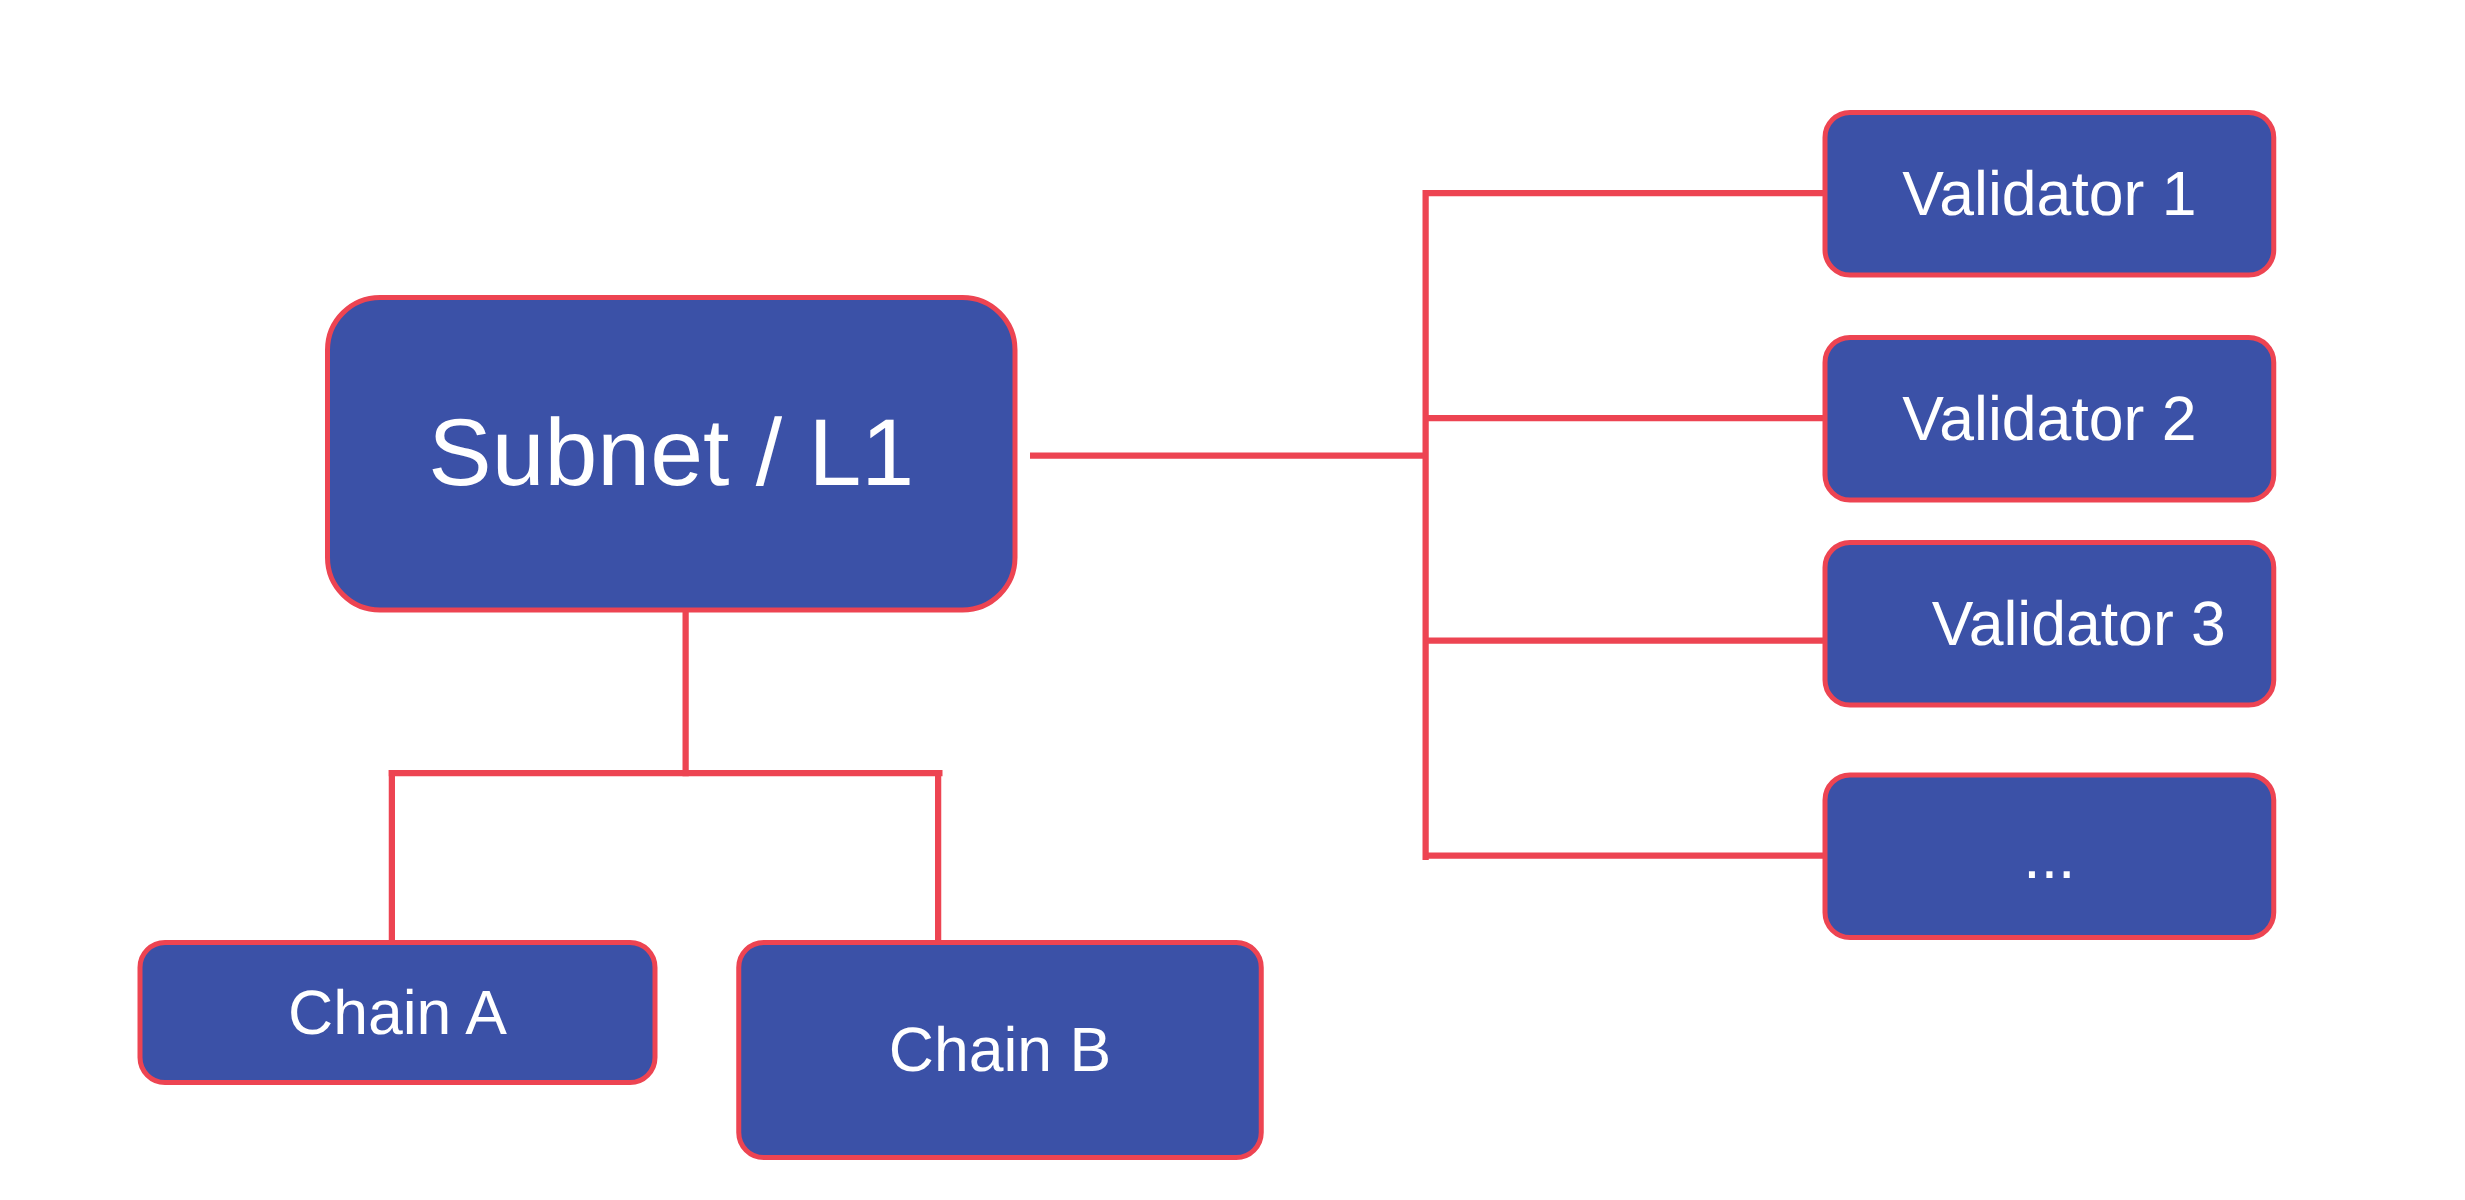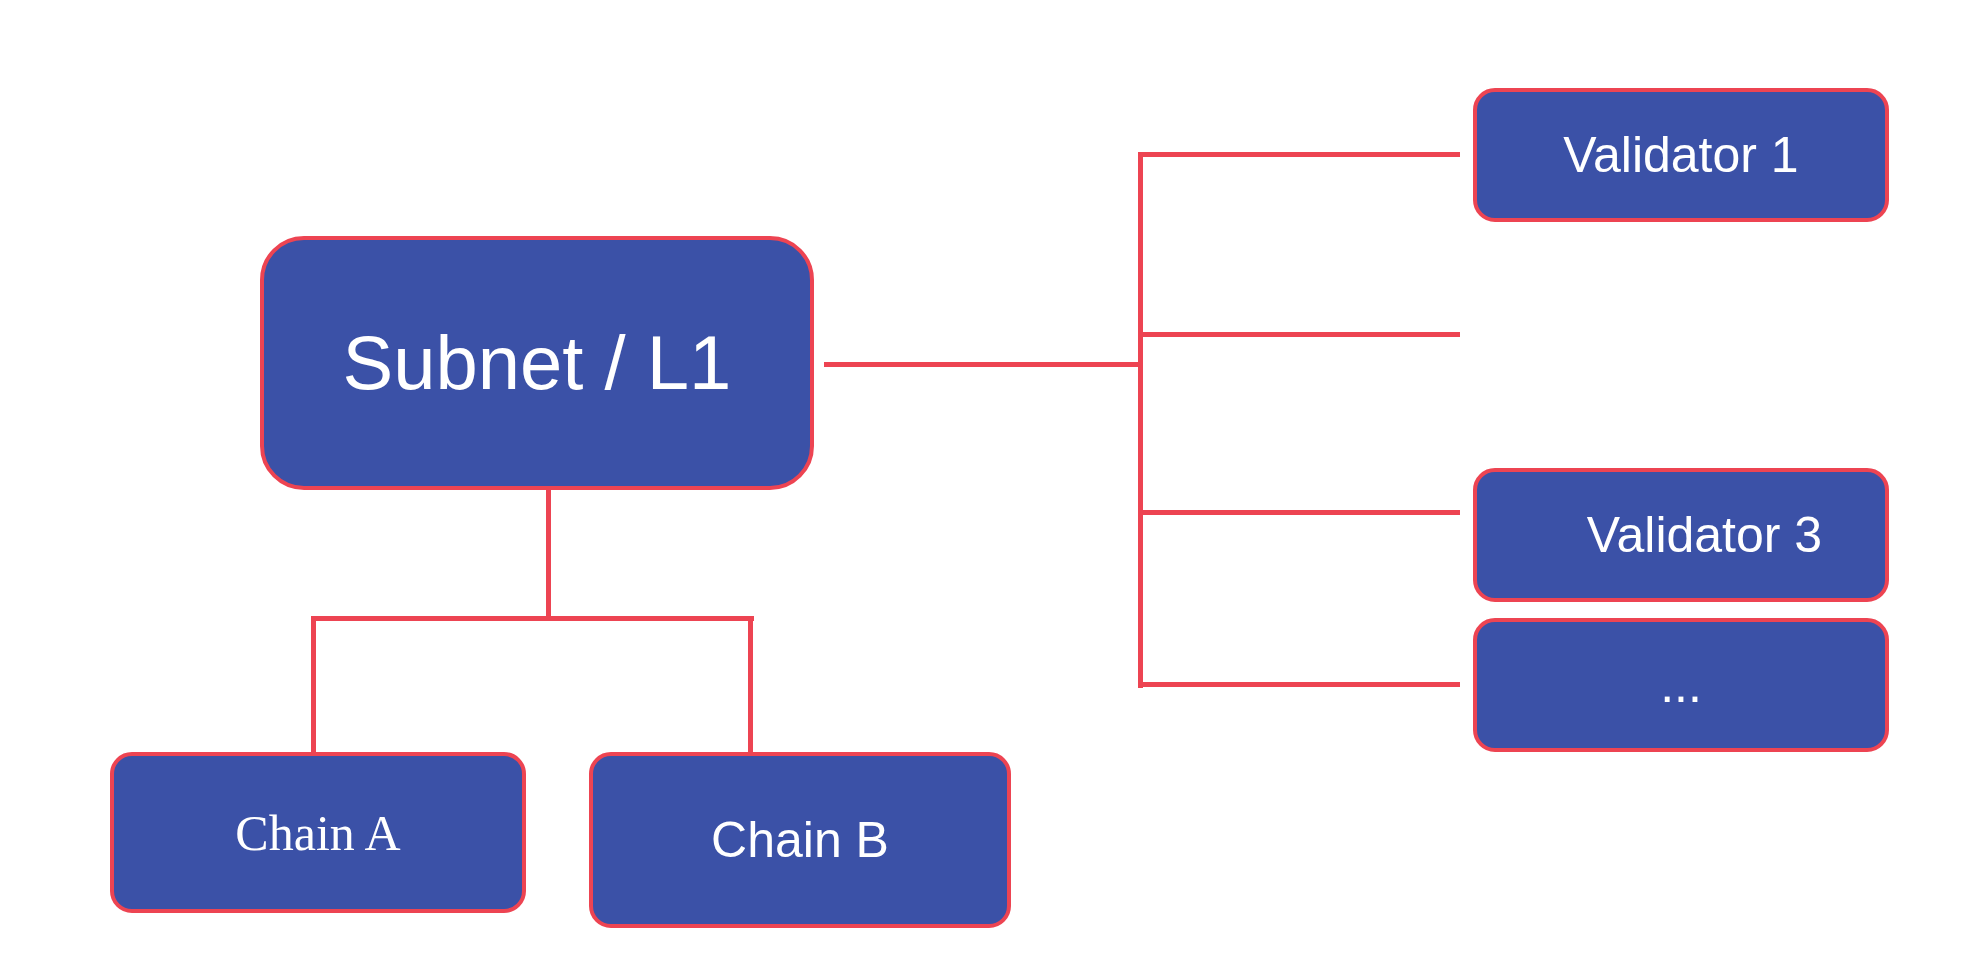--- a/index.html
+++ b/index.html
@@ -42,26 +42,26 @@
   .node-root {
     left: 260px; top: 236px;
     width: 554px; height: 254px;
     border-radius: 44px;
     font-size: 76px;
   }
   .node-small {
     border-radius: 22px;
     font-size: 50px;
   }
-  .node-chain-a { left: 110px; top: 752px; width: 416px; height: 161px; font-family: Liberation Serif, serif; }
+  .node-chain-a { left: 110px; top: 752px; width: 416px; height: 116px; }
   .node-chain-b { left: 589px; top: 752px; width: 422px; height: 176px; }
-  .node-validator { left: 1458px; width: 416px; height: 134px; margin-left: 15px; }
+  .node-validator { left: 1458px; width: 363px; height: 134px; }
   .node-v1 { top: 88px; }
   .node-v2 { top: 268px; }
-  .node-v3 { top: 468px; padding-left: 47px; }
+  .node-v3 { top: 432px; padding-left: 47px; }
   .node-v4 { top: 618px; }
 
   
   .line-subnet-right   { left: 824px;  top: 362px; width: 318px; height: 5px; }
   .line-trunk          { left: 1138px; top: 152px; width: 5px;   height: 536px; }
   .line-branch-1       { left: 1140px; top: 152px; width: 320px; height: 5px; }
   .line-branch-2       { left: 1140px; top: 332px; width: 320px; height: 5px; }
   .line-branch-3       { left: 1140px; top: 510px; width: 320px; height: 5px; }
   .line-branch-4       { left: 1140px; top: 682px; width: 320px; height: 5px; }
   .line-subnet-down    { left: 546px;  top: 488px; width: 5px;   height: 133px; }
@@ -94,20 +94,23 @@
   </div>
 
   <div class="node node-small node-chain-b">
     <span>Chain B</span>
   </div>
 
   <div class="node node-small node-validator node-v1">
     <span>Validator 1</span>
   </div>
 
+  <div class="node node-small node-validator node-v2">
+    <span>Validator 2</span>
+  </div>
 
   <div class="node node-small node-validator node-v3">
     <span>Validator 3</span>
   </div>
 
   <div class="node node-small node-validator node-v4">
     <span>...</span>
   </div>
 
 </div>

